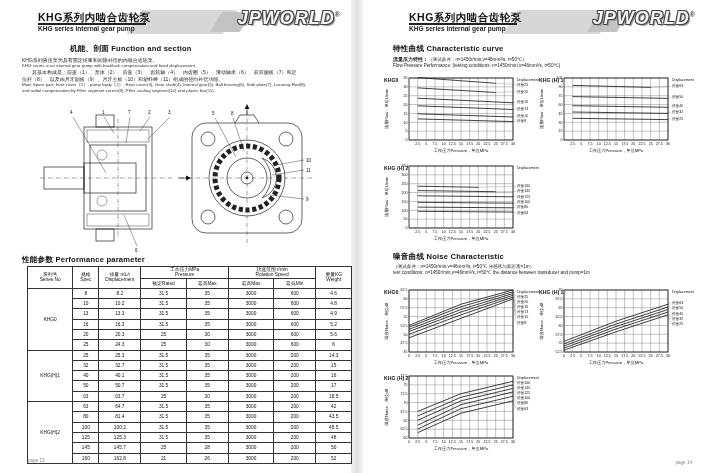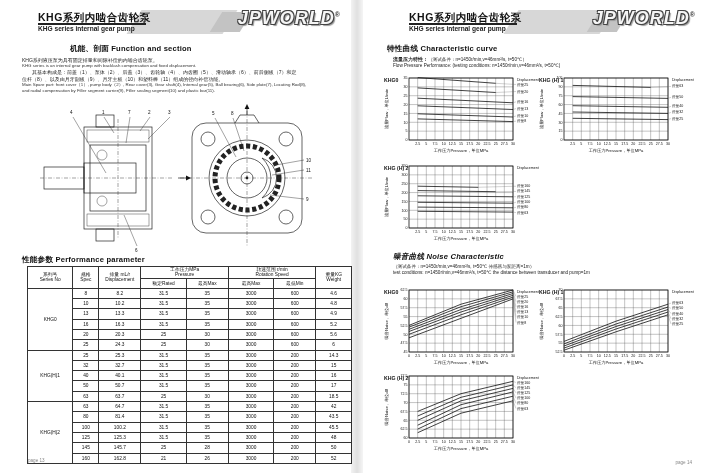--- a/index.html
+++ b/index.html
@@ -338,21 +338,21 @@
   <div class="page" id="page-right">
     <div class="hdr">
       <div class="stripe1" style="left:140px;"></div>
       <div class="stripe2" style="left:222px;"></div>
       <div class="title-cn" style="left:38px;">KHG系列内啮合齿轮泵</div>
       <div class="title-rule" style="left:38px;"></div>
       <div class="title-en" style="left:38px;">KHG series internal gear pump</div>
       <div class="logo"><span>JPWORLD</span><sup>®</sup></div>
     </div>
 
-    <div class="sec-h" style="left:32px;top:44px;text-align:right;">特性曲线 Characteristic curve</div>
+    <div class="sec-h" style="left:38px;top:44px;text-align:right;">特性曲线 Characteristic curve</div>
     <div class="cond" style="left:38px;top:56px;">
       <div><span class="lbl">流量压力特性：</span><span>（测试条件：n=1450r/min,v=46mm²/s, t=50℃）</span></div>
       <div>Flow Pressure Performance: (testing conditions: n=1450r/min,v=46mm²/s, t=50℃)</div>
     </div>
 
     <div class="chart" style="left:28px;top:74px;"><svg viewBox="0 0 172 80" width="172" height="80">
           <line class="grid" x1="34.666666666666664" y1="4" x2="34.666666666666664" y2="66"></line>
           <text class="tick" x="34.666666666666664" y="70.6" text-anchor="middle">2.5</text>
           <line class="grid" x1="43.33333333333333" y1="4" x2="43.33333333333333" y2="66"></line>
           <text class="tick" x="43.33333333333333" y="70.6" text-anchor="middle">5</text>
@@ -537,21 +537,21 @@
           <text class="legend" x="134" y="41.2">排量100</text>
           <line class="leader" x1="130" y1="45.80571428571429" x2="133" y2="45.400000000000006"></line>
           <text class="legend" x="134" y="46.400000000000006">排量80</text>
           <line class="leader" x1="130" y1="50.05714285714286" x2="133" y2="50.60000000000001"></line>
           <text class="legend" x="134" y="51.60000000000001">排量63</text>
           <text class="ctitle" x="1" y="8">KHG (H) 2</text>
           <text class="alabel" x="78" y="78" text-anchor="middle">工作压力Pressure，单位MPa</text>
           <text class="alabel" text-anchor="middle" transform="translate(5,35) rotate(-90)">流量Flow，单位L/min</text>
         </svg></div>
 
-    <div class="sec-h" style="left:38px;top:252px;font-style:italic;">噪音曲线 Noise Characteristic</div>
+    <div class="sec-h" style="left:38px;top:252px;">噪音曲线 Noise Characteristic</div>
     <div class="cond" style="left:38px;top:264px;">
       <div>（测试条件：n=1450r/min,v=46mm²/s, t=50℃ 传感器与泵距离=1m）</div>
       <div>test conditions: n=1450r/min,v=46mm²/s, t=50℃  the distance between transducer and pump=1m</div>
     </div>
 
     <div class="chart" style="left:28px;top:286px;"><svg viewBox="0 0 172 80" width="172" height="80">
           <line class="grid" x1="26" y1="4" x2="26" y2="66"></line>
           <text class="tick" x="26" y="70.6" text-anchor="middle">0</text>
           <line class="grid" x1="34.666666666666664" y1="4" x2="34.666666666666664" y2="66"></line>
           <text class="tick" x="34.666666666666664" y="70.6" text-anchor="middle">2.5</text>

